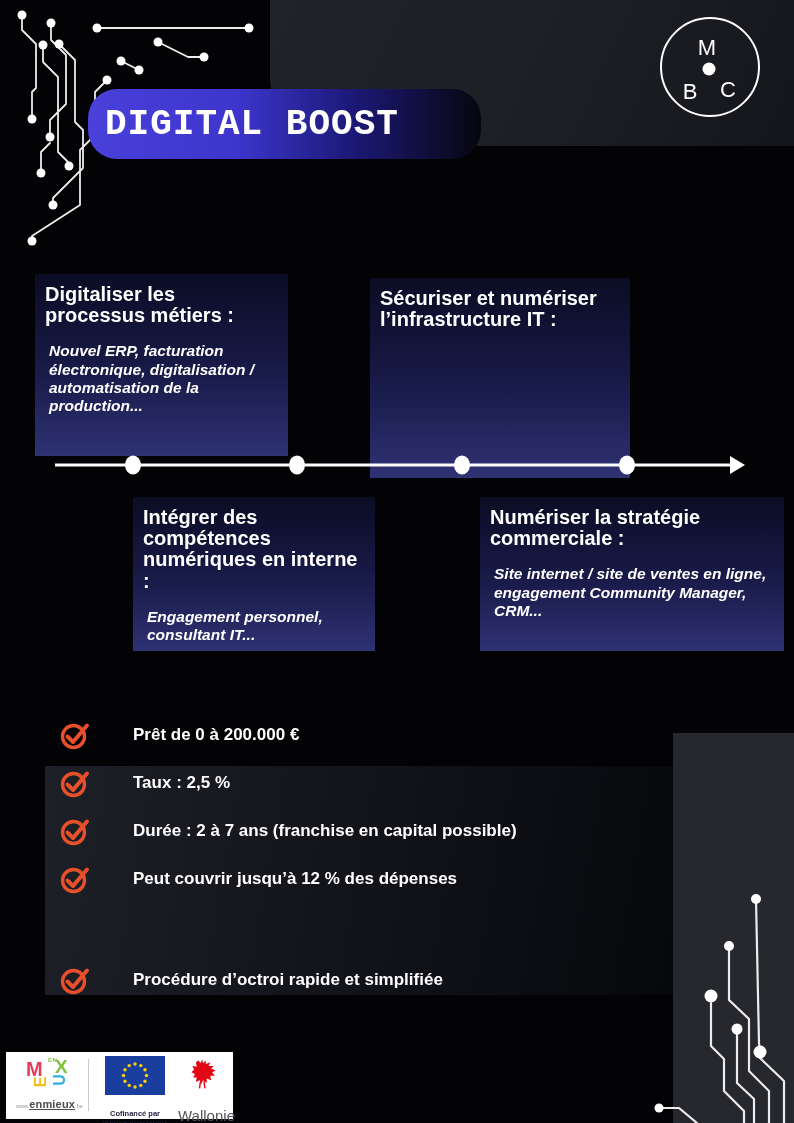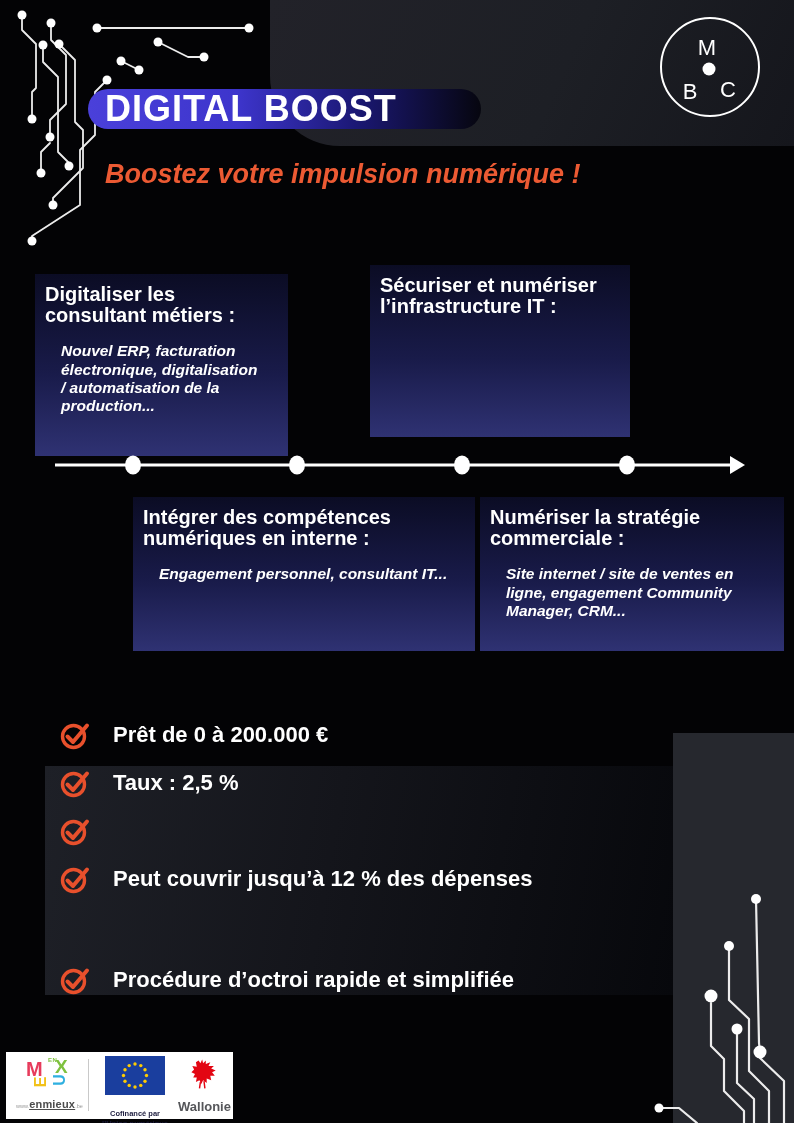--- a/index.html
+++ b/index.html
@@ -18,48 +18,48 @@
   .circuit-left{left:0;top:0;width:340px;height:260px;}
   .circuit-right{left:594px;top:833px;width:200px;height:290px;}
   .circuit-right polyline{stroke-width:2.2;}
 
   
   .mbc{position:absolute;left:658px;top:15px;width:105px;height:105px;}
   .mbc circle.ring{fill:none;stroke:#fff;stroke-width:2;}
   .mbc text{fill:#fff;font-family:"Liberation Sans",sans-serif;font-size:22px;text-anchor:middle;}
 
   
-  .title-pill{position:absolute;left:88px;top:89px;width:393px;height:40px;border-radius:29px;
+  .title-pill{position:absolute;left:88px;top:89px;width:393px;height:70px;border-radius:29px;
     background:linear-gradient(90deg,#4a40da 0%,#3d35cc 38%,#1b1875 68%,#06060f 100%);
-    display:flex;align-items:center;padding-left:17px;box-sizing:border-box;}
+    display:flex;align-items:center;padding-left:17px;box-sizing:border-box;font-family:Liberation Mono, monospace;}
   .title-pill span{font-size:36px;font-weight:800;color:#fff;letter-spacing:1px;white-space:nowrap;}
   .subtitle{position:absolute;left:105px;top:159px;font-size:27px;font-weight:700;font-style:italic;
     color:#ec5a33;white-space:nowrap;}
 
   
   .tbox{position:absolute;box-sizing:border-box;padding:10px 10px;
     background:linear-gradient(180deg,#0b0c24 0%,#191b4a 55%,#2f3273 100%);}
   .tbox .bhead{margin:0;font-size:20px;line-height:1.06;color:#fff;font-weight:700;}
-  .tbox .bbody{margin:16px 16px 0;font-size:15.5px;line-height:1.18;color:#fff;font-weight:700;
+  .tbox .bbody{margin:16px 4px 0;font-size:15.5px;line-height:1.18;color:#fff;font-weight:700;
     font-style:italic;}
   .tbox1{left:35px;top:274px;width:253px;height:182px;}
-  .tbox2{left:370px;top:265px;width:260px;height:172px;}
-  .tbox3{left:133px;top:497px;width:342px;height:154px;}
+  .tbox2{left:370px;top:278px;width:260px;height:200px;}
+  .tbox3{left:133px;top:497px;width:242px;height:154px;}
   .tbox4{left:480px;top:497px;width:304px;height:154px;}
 
   .timeline{position:absolute;left:0;top:441px;width:794px;height:48px;}
   .timeline line{stroke:#fff;stroke-width:3;}
   .timeline ellipse,.timeline polygon{fill:#fff;}
 
   
   .benefits-panel{position:absolute;left:45px;top:766px;width:628px;height:229px;
     background:linear-gradient(100deg,#1e2027 0%,#14151b 45%,#07080c 100%);}
   .b-row{position:absolute;left:60px;display:flex;align-items:center;gap:22px;height:32px;}
   .b-row .check{flex:0 0 31px;}
-  .b-row span{font-size:22px;font-weight:700;color:#fff;white-space:nowrap;}
+  .b-row span{font-size:17px;font-weight:700;color:#fff;white-space:nowrap;margin-left:20px;}
   .check path,.check circle{stroke:#e8502c;fill:none;stroke-linecap:round;stroke-linejoin:round;}
 
   
   .panel-bottomright{position:absolute;left:673px;top:733px;width:121px;height:390px;background:#26282e;}
 
   
   .footer-bar{position:absolute;left:6px;top:1052px;width:227px;height:67px;background:#fff;}
   .mix{position:absolute;left:10px;top:5px;width:66px;text-align:center;}
   .mix-grid{position:relative;width:46px;height:38px;margin:0 auto;}
   .mix-grid span{position:absolute;font-weight:800;line-height:1;}
@@ -69,21 +69,21 @@
   .mix-e{left:10px;top:17px;font-size:16px;color:#f2c118;transform:rotate(-90deg);}
   .mix-u{left:28px;top:15px;font-size:16px;color:#2fb0e0;transform:rotate(-90deg);}
   .mix-site{margin-top:3px;font-size:5.5px;color:#9a9a9a;white-space:nowrap;}
   .mix-site b{font-size:11px;color:#4c4c4c;letter-spacing:.2px;text-decoration:underline;}
   .footer-divider{position:absolute;left:82px;top:7px;width:1px;height:52px;background:#c9c9c9;}
   .eu{position:absolute;left:93px;top:4px;width:72px;text-align:center;}
   .eu-flag{display:block;margin:0 auto;width:60px;height:39px;}
   .eu-text{margin-top:14px;font-size:7.5px;font-weight:700;color:#1c1c3e;line-height:1.3;}
   .wal{position:absolute;left:172px;top:1px;width:52px;text-align:center;}
   .wal svg{display:block;margin:0 auto;width:36px;height:42px;}
-  .wal-label{margin-top:4px;font-size:13px;font-weight:700;color:#55565a;}
+  .wal-label{margin-top:12px;font-size:15px;font-weight:400;color:#55565a;}
 </style>
 </head>
 <body>
 
 <div class="page">
 
   <div class="panel-topright"></div>
 
   <svg class="circuit circuit-left" viewBox="0 0 340 260">
     <polyline points="97,28 249,28"></polyline>
@@ -118,24 +118,23 @@
     <circle class="ring" cx="52" cy="52" r="49"></circle>
     <circle cx="51" cy="54" r="6.5" fill="#fff"></circle>
     <text x="49" y="40">M</text>
     <text x="32" y="84">B</text>
     <text x="70" y="82">C</text>
   </svg>
 
   <div class="title-pill">
     <span>DIGITAL BOOST</span>
   </div>
-  <div class="subtitle">Boostez votre impulsion numérique !</div>
 
   <div class="tbox tbox1">
-    <div class="bhead">Digitaliser les consultant métiers :</div>
+    <div class="bhead">Digitaliser les processus métiers :</div>
     <div class="bbody">Nouvel ERP, facturation électronique, digitalisation / automatisation de la production...</div>
   </div>
   <div class="tbox tbox2">
     <div class="bhead">Sécuriser et numériser l’infrastructure IT :</div>
   </div>
 
   <svg class="timeline" viewBox="0 0 794 48">
     <line x1="55" y1="24" x2="732" y2="24"></line>
     <polygon points="730,15 745,24 730,33"></polygon>
     <ellipse cx="133" cy="24" rx="8" ry="9.5"></ellipse>
@@ -167,20 +166,21 @@
       <circle cx="13.5" cy="16.5" r="11" stroke-width="3.4"></circle>
       <path d="M7.5 16.5 L13 22 L27 5.5" stroke-width="4"></path>
     </svg>
     <span>Taux : 2,5 %</span>
   </div>
   <div class="b-row" style="top:815px">
     <svg class="check" viewBox="0 0 31 31">
       <circle cx="13.5" cy="16.5" r="11" stroke-width="3.4"></circle>
       <path d="M7.5 16.5 L13 22 L27 5.5" stroke-width="4"></path>
     </svg>
+    <span>Durée : 2 à 7 ans (franchise en capital possible)</span>
   </div>
   <div class="b-row" style="top:863px">
     <svg class="check" viewBox="0 0 31 31">
       <circle cx="13.5" cy="16.5" r="11" stroke-width="3.4"></circle>
       <path d="M7.5 16.5 L13 22 L27 5.5" stroke-width="4"></path>
     </svg>
     <span>Peut couvrir jusqu’à 12 % des dépenses</span>
   </div>
   <div class="b-row" style="top:964px">
     <svg class="check" viewBox="0 0 31 31">

